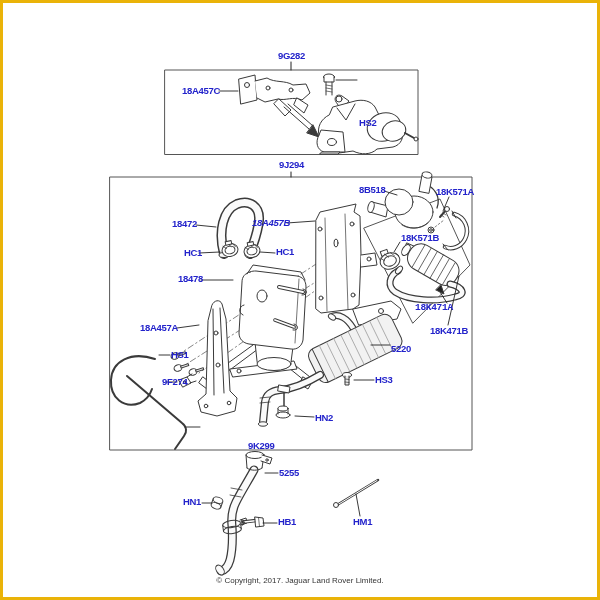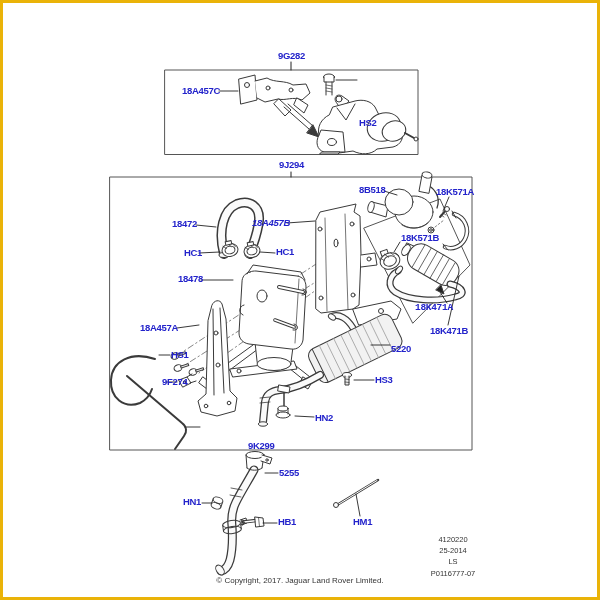--- a/index.html
+++ b/index.html
@@ -327,21 +327,15 @@
       <span class="part-label" style="left: 198px; top: 438px; margin-left: 47px;">9K299</span>
       <span class="part-label" style="left: 312px; top: 410px;">HN2</span>
       <span class="part-label" style="left: 388px; top: 341px;">5220</span>
       <span class="part-label" style="left: 372px; top: 372px;">HS3</span>
       <span class="part-label" style="left: 276px; top: 465px;">5255</span>
       <span class="part-label" style="left: 180px; top: 494px;">HN1</span>
       <span class="part-label" style="left: 275px; top: 514px;">HB1</span>
       <span class="part-label" style="left: 350px; top: 514px;">HM1</span>
     </div>
 
-  <div class="info-block">
-    <div>4120220</div>
-    <div>25-2014</div>
-    <div>LS</div>
-    <div>P0116777-07</div>
-  </div>
 
   <div class="copyright">© Copyright, 2017. Jaguar Land Rover Limited.</div>
 </div>
 
 </body></html>

